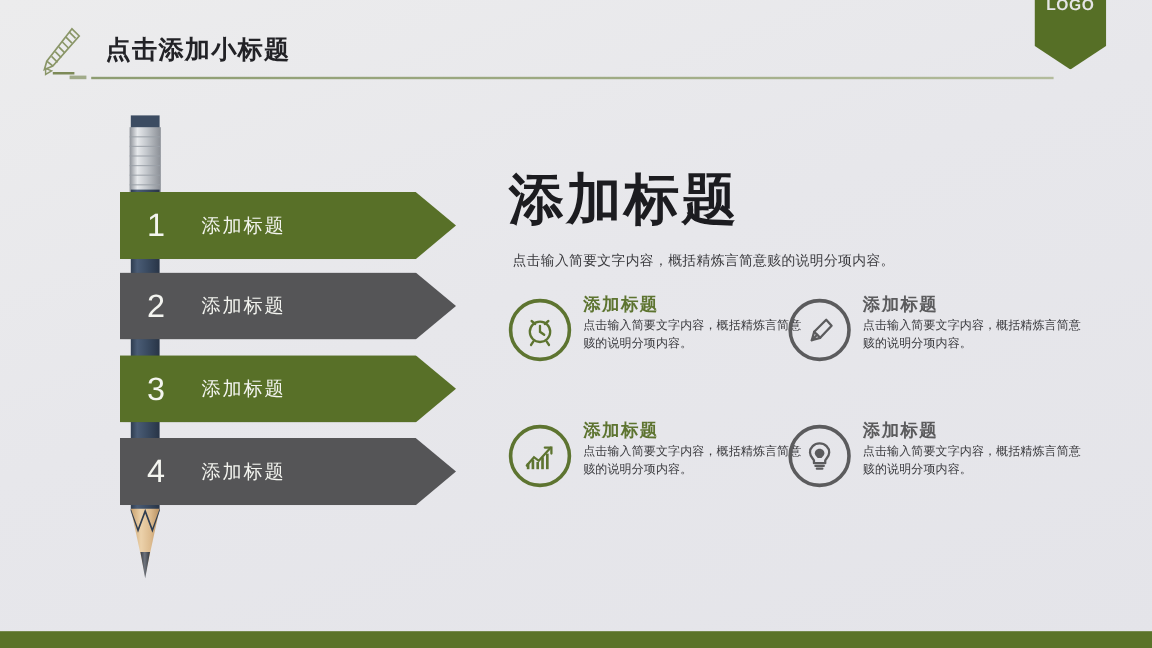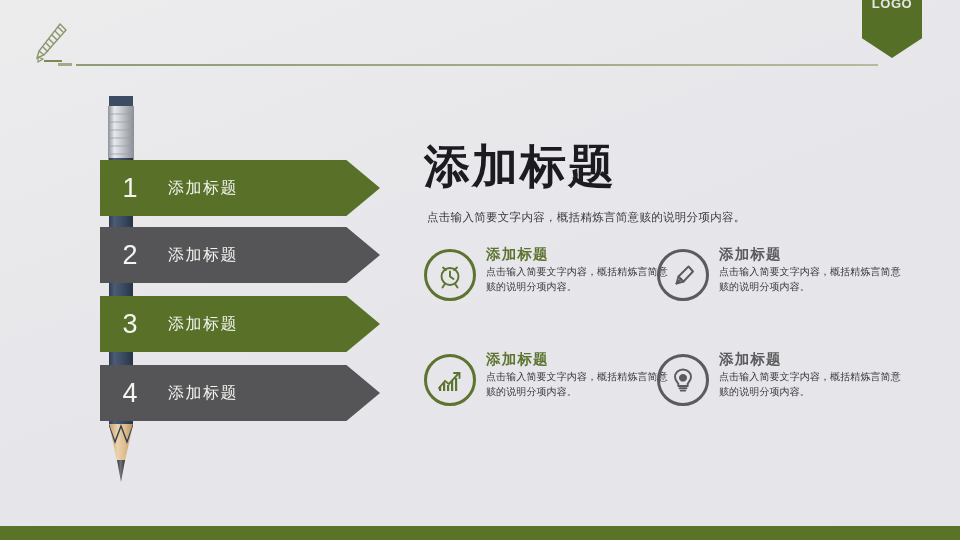--- a/index.html
+++ b/index.html
@@ -204,20 +204,21 @@
         <path d="M22 14 L27 19"></path>
         <path d="M19 18 L24 23"></path>
         <path d="M16 22 L21 27"></path>
         <path d="M13 26 L18 31"></path>
         <path d="M9 30 L14 34"></path>
       </g>
       <path d="M8 36 L13 38 L8 41 Z" fill="none" stroke="#8a9668" stroke-width="1.2"></path>
       <path d="M14 40 L32 40" stroke="#7d8a58" stroke-width="2"></path>
     </svg>
 
+    <div class="hdr-title">点击添加小标题</div>
     <div class="hdr-rule-cap"></div>
     <div class="hdr-rule"></div>
 
     <div id="logo-badge">
       <span>LOGO</span>
     </div>
   </div>
 
   <svg id="big-pencil" viewBox="0 0 34 390">
     <defs>

